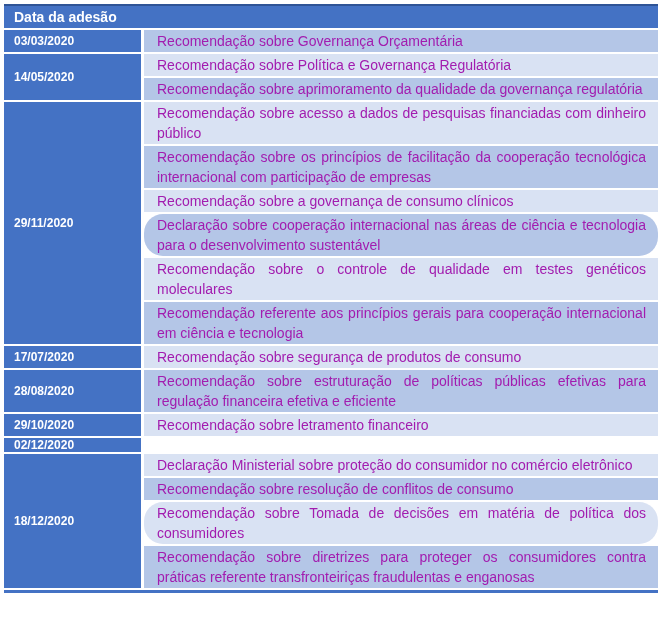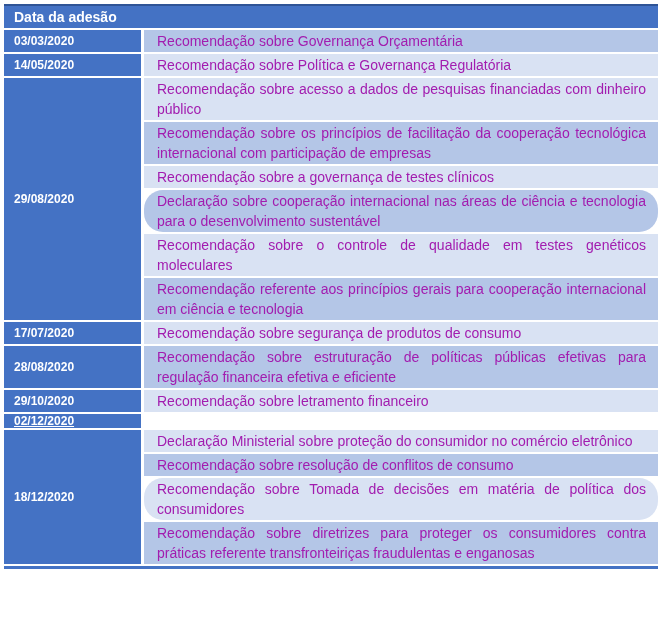--- a/index.html
+++ b/index.html
@@ -79,28 +79,29 @@
         <div class="group">
           <div class="date-cell" style="background: rgb(68, 114, 196);">03/03/2020</div>
           <div class="rows">
             <div class="irow" style="background: rgb(180, 198, 231);">Recomendação sobre Governança Orçamentária</div>
           </div>
         </div>
         <div class="group">
           <div class="date-cell" style="background: rgb(68, 114, 196);">14/05/2020</div>
           <div class="rows">
             <div class="irow" style="background: rgb(217, 226, 243);">Recomendação sobre Política e Governança Regulatória</div>
+            <div class="irow" style="background: rgb(180, 198, 231);">Recomendação sobre aprimoramento da qualidade da governança regulatória</div>
           </div>
         </div>
         <div class="group">
-          <div class="date-cell" style="background: rgb(68, 114, 196);">29/08/2020</div>
+          <div class="date-cell" style="background: rgb(68, 114, 196);">29/11/2020</div>
           <div class="rows">
             <div class="irow" style="background: rgb(217, 226, 243);">Recomendação sobre acesso a dados de pesquisas financiadas com dinheiro público</div>
             <div class="irow" style="background: rgb(180, 198, 231);">Recomendação sobre os princípios de facilitação da cooperação tecnológica internacional com participação de empresas</div>
-            <div class="irow" style="background: rgb(217, 226, 243);">Recomendação sobre a governança de testes clínicos</div>
+            <div class="irow" style="background: rgb(217, 226, 243);">Recomendação sobre a governança de consumo clínicos</div>
             <div class="irow" style="background: rgb(180, 198, 231); border-radius: 19px;">Declaração sobre cooperação internacional nas áreas de ciência e tecnologia para o desenvolvimento sustentável</div>
             <div class="irow" style="background: rgb(217, 226, 243);">Recomendação sobre o controle de qualidade em testes genéticos moleculares</div>
             <div class="irow" style="background: rgb(180, 198, 231);">Recomendação referente aos princípios gerais para cooperação internacional em ciência e tecnologia</div>
           </div>
         </div>
         <div class="group">
           <div class="date-cell" style="background: rgb(68, 114, 196);">17/07/2020</div>
           <div class="rows">
             <div class="irow" style="background: rgb(217, 226, 243);">Recomendação sobre segurança de produtos de consumo</div>
           </div>
@@ -111,21 +112,21 @@
             <div class="irow" style="background: rgb(180, 198, 231);">Recomendação sobre estruturação de políticas públicas efetivas para regulação financeira efetiva e eficiente</div>
           </div>
         </div>
         <div class="group">
           <div class="date-cell" style="background: rgb(68, 114, 196);">29/10/2020</div>
           <div class="rows">
             <div class="irow" style="background: rgb(217, 226, 243);">Recomendação sobre letramento financeiro</div>
           </div>
         </div>
         <div class="group">
-          <div class="date-cell" style="background: rgb(68, 114, 196); text-decoration: underline;">02/12/2020</div>
+          <div class="date-cell" style="background: rgb(68, 114, 196);">02/12/2020</div>
         </div>
         <div class="group">
           <div class="date-cell" style="background: rgb(68, 114, 196);">18/12/2020</div>
           <div class="rows">
             <div class="irow" style="background: rgb(217, 226, 243);">Declaração Ministerial sobre proteção do consumidor no comércio eletrônico</div>
             <div class="irow" style="background: rgb(180, 198, 231);">Recomendação sobre resolução de conflitos de consumo</div>
             <div class="irow" style="background: rgb(217, 226, 243); border-radius: 19px;">Recomendação sobre Tomada de decisões em matéria de política dos consumidores</div>
             <div class="irow" style="background: rgb(180, 198, 231);">Recomendação sobre diretrizes para proteger os consumidores contra práticas referente transfronteiriças fraudulentas e enganosas</div>
           </div>
         </div>

